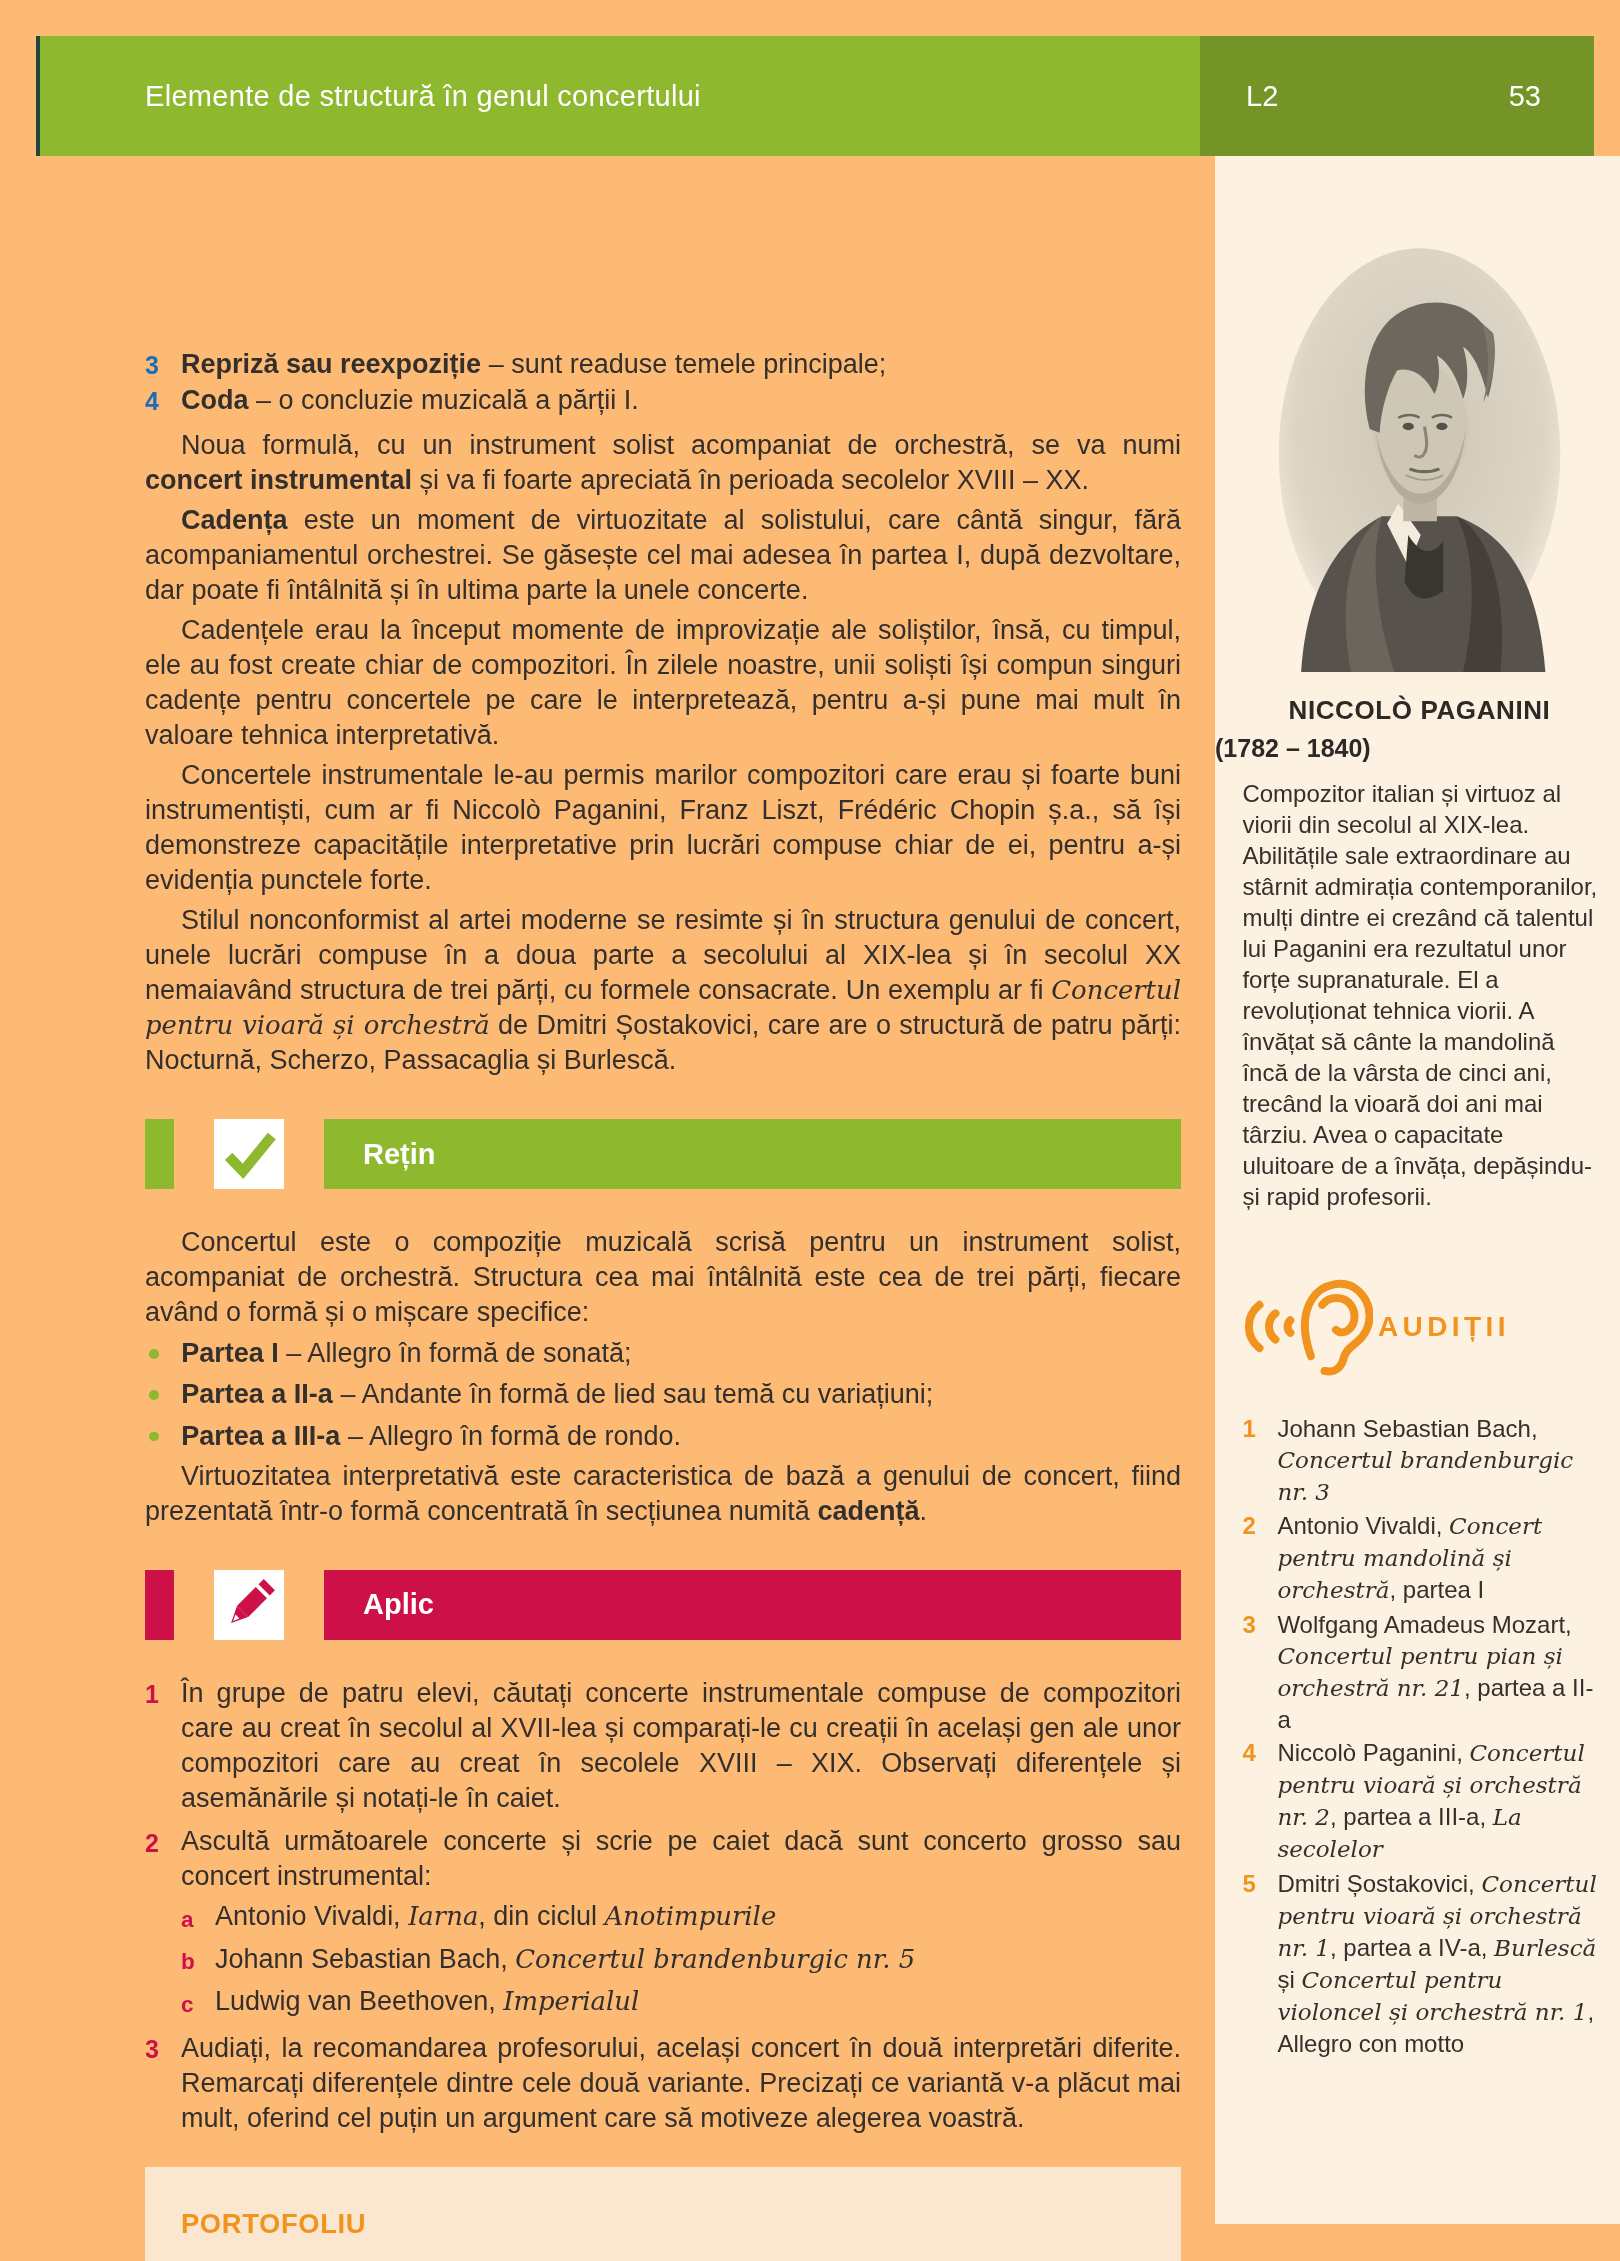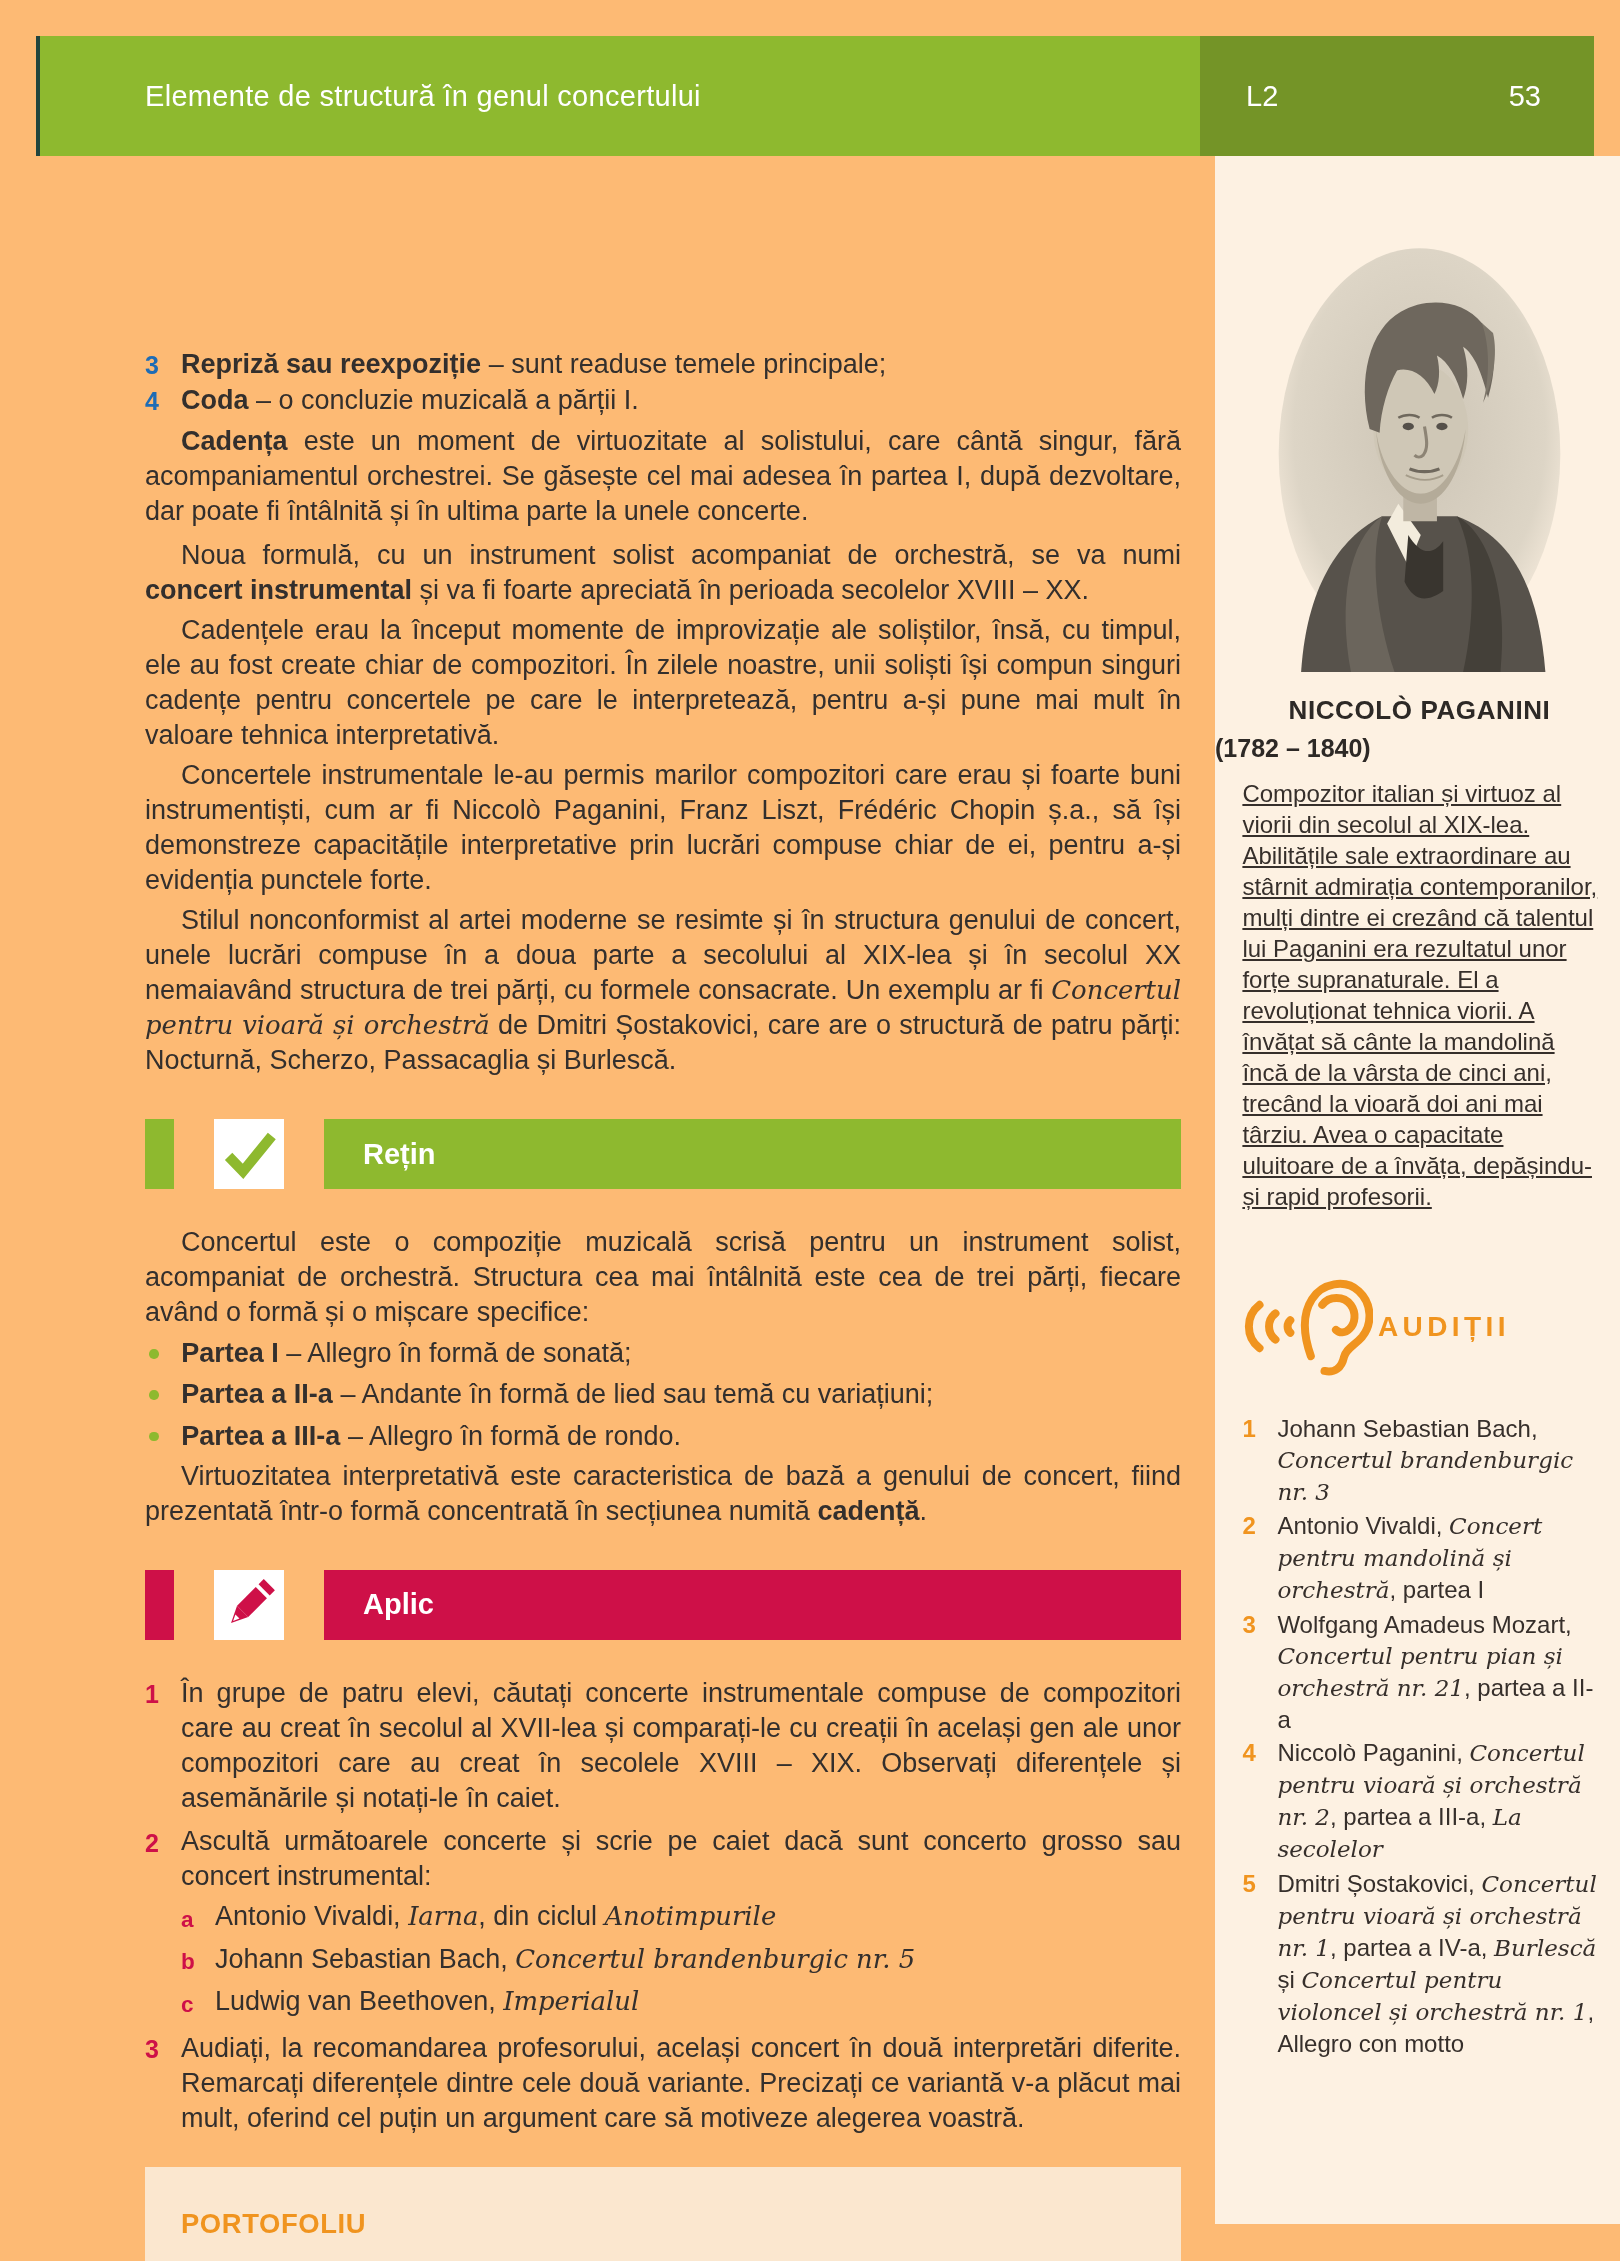--- a/index.html
+++ b/index.html
@@ -45,21 +45,21 @@
   .portfolio{margin-top:31px;background:#fbe7cf;padding:39px 36px 45px 36px;}
   .portfolio-title{color:#f0941f;font-weight:bold;font-size:27.4px;letter-spacing:0.6px;}
   .pf-item{display:flex;margin-top:15px;font-size:26px;line-height:35px;}
   .pf-num{width:34px;flex:none;color:#f0941f;font-weight:bold;font-size:24px;padding-top:1.9px;}
 
   
   .sidebar{position:absolute;left:1215px;top:156px;width:409px;height:2068px;background:#fdf1e2;}
   .portrait-fig{margin:86px 0 0 0;text-align:center;}
   .fig-name{margin-top:21px;text-align:center;font-weight:bold;font-size:26px;color:#2d2926;letter-spacing:0.6px;}
   .fig-dates{margin-top:7.5px;text-align:left;font-weight:bold;font-size:25px;color:#2d2926;}
-  .fig-bio{margin:15px 26px 0 27.4px;font-size:24px;line-height:31px;color:#362f2b;text-decoration:underline;}
+  .fig-bio{margin:15px 26px 0 27.4px;font-size:24px;line-height:31px;color:#362f2b;}
 
   .auditii-head{display:flex;align-items:center;margin:57px 0 0 24px;}
   .auditii-title{font-size:28px;font-weight:bold;color:#f0941f;letter-spacing:4.4px;margin-left:5px;}
   .auditii-list{margin:27.4px 25px 0 27.4px;}
   .aud-item{display:flex;font-size:24px;line-height:31px;color:#362f2b;margin-top:2.5px;}
   .aud-num{width:35px;flex:none;font-weight:bold;color:#f0941f;}
   .aud-body{flex:1;}
 
   
   .b{font-weight:bold;}
@@ -82,22 +82,22 @@
 
     <div class="cl-item">
       <span class="cl-num">3</span>
       <span><span class="b">Repriză sau reexpoziție</span><span> – sunt readuse temele principale;</span></span>
     </div>
     <div class="cl-item">
       <span class="cl-num">4</span>
       <span><span class="b">Coda</span><span> – o concluzie muzicală a părții I.</span></span>
     </div>
 
+    <p class="para" style="margin-top:8.7px"><span>Noua formulă, cu un instrument solist acompaniat de orchestră, se va numi </span><span class="b">concert instrumental</span><span> și va fi foarte apreciată în perioada secolelor XVIII – XX.</span></p>
     <p class="para"><span class="b">Cadența</span><span> este un moment de virtuozitate al solistului, care cântă singur, fără acompaniamentul orchestrei. Se găsește cel mai adesea în partea I, după dezvoltare, dar poate fi întâlnită și în ultima parte la unele concerte.</span></p>
-    <p class="para" style="margin-top:8.7px"><span>Noua formulă, cu un instrument solist acompaniat de orchestră, se va numi </span><span class="b">concert instrumental</span><span> și va fi foarte apreciată în perioada secolelor XVIII – XX.</span></p>
     <p class="para"><span>Cadențele erau la început momente de improvizație ale soliștilor, însă, cu timpul, ele au fost create chiar de compozitori. În zilele noastre, unii soliști își compun singuri cadențe pentru concertele pe care le interpretează, pentru a-și pune mai mult în valoare tehnica interpretativă.</span></p>
     <p class="para"><span>Concertele instrumentale le-au permis marilor compozitori care erau și foarte buni instrumentiști, cum ar fi Niccolò Paganini, Franz Liszt, Frédéric Chopin ș.a., să își demonstreze capacitățile interpretative prin lucrări compuse chiar de ei, pentru a-și evidenția punctele forte.</span></p>
     <p class="para"><span>Stilul nonconformist al artei moderne se resimte și în structura genului de concert, unele lucrări compuse în a doua parte a secolului al XIX-lea și în secolul XX nemaiavând structura de trei părți, cu formele consacrate. Un exemplu ar fi </span><span class="i">Concertul pentru vioară și orchestră</span><span> de Dmitri Șostakovici, care are o structură de patru părți: Nocturnă, Scherzo, Passacaglia și Burlescă.</span></p>
 
     <div class="banner">
       <div class="banner-chip green"></div>
       <div class="banner-iconbox">
         <svg width="60" height="60" viewBox="0 0 100 100">
           <path d="M16 54 L40 79 L88 20" fill="none" stroke="#8eb92f" stroke-width="17"></path>
         </svg>

